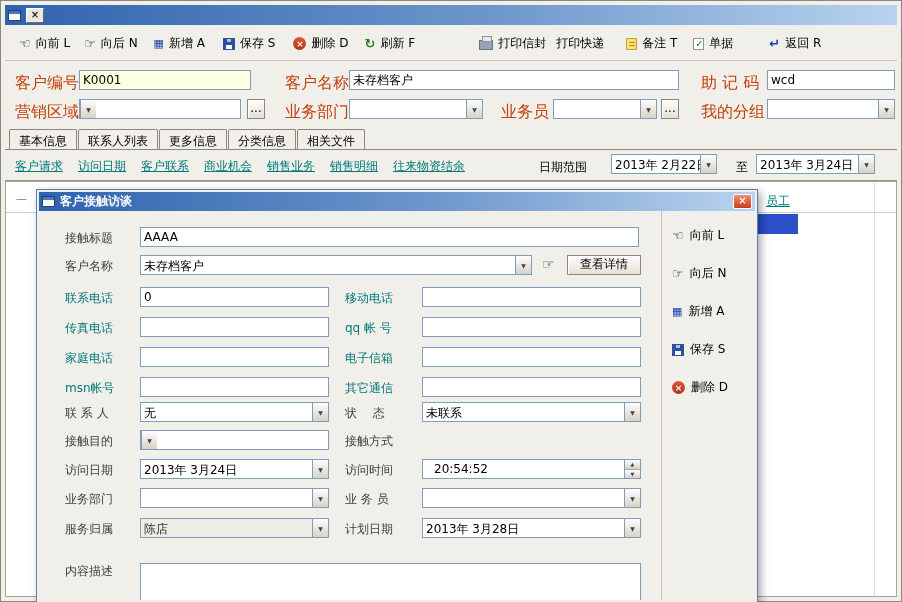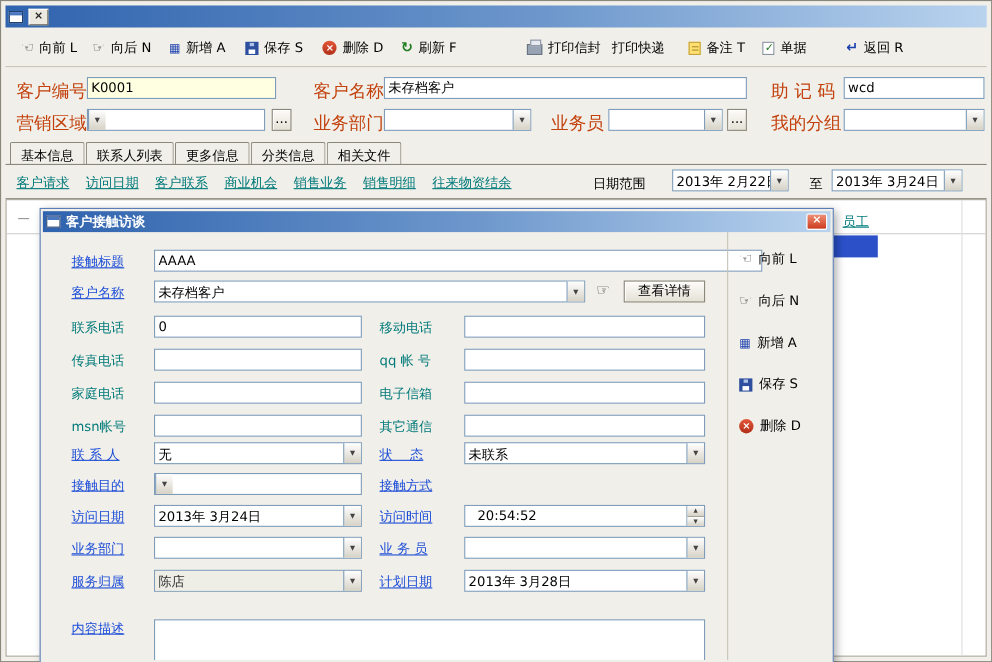--- a/index.html
+++ b/index.html
@@ -75,21 +75,21 @@
   .dlg-title { position:absolute; left:2px; top:2px; right:2px; height:19px;
     background:linear-gradient(90deg,#2f63ae,#6d97cc 55%,#b9d3ee); color:#fff; font-weight:bold; font-size:12px;
     display:flex; align-items:center; }
   .dlg-close { position:absolute; right:5px; top:4px; width:19px; height:15px;
     background:linear-gradient(#ee8f76,#ce3a1c); border:1px solid #fff; border-radius:2px;
     color:#fff; text-align:center; line-height:12px; font-size:10px; font-weight:bold; }
   .dlg-body { position:absolute; left:2px; top:21px; right:2px; bottom:2px; overflow:hidden; }
   .dlg-side { position:absolute; top:0; bottom:0; right:0; width:94px; border-left:1px solid #c6c4b8; }
   .sbtn { position:absolute; left:10px; display:flex; align-items:center; gap:6px; font-size:12px; white-space:nowrap; }
   .dl { position:absolute; font-size:12px; white-space:nowrap; }
-  .dl-navy { color:#1d4ed8;text-decoration:underline; }
+  .dl-navy { color:#404040; }
   .dl-teal { color:#007a7a; }
   .spin { position:absolute; height:20px; border:1px solid #7f9db9; background:#fff; display:flex; align-items:stretch; }
   .spin-text { flex:1; font-size:12px; padding:2px 11px; }
   .spin-btns { width:16px; border-left:1px solid #7f9db9; display:flex; flex-direction:column; flex:none; }
   .spin-btn { flex:1; background:linear-gradient(#fefefe,#d6d2c6); font-size:5px; color:#444;
     display:flex; align-items:center; justify-content:center; }
   .spin-btn + .spin-btn { border-top:1px solid #a9a699; }
   .ic-pointer { position:absolute; font-size:14px; color:#333; }
   .dlg-textarea { position:absolute; left:101px; top:352px; width:501px; height:60px; border:1px solid #7f9db9; background:#fff; resize:none; font-size:12px; }
 </style>
@@ -222,21 +222,21 @@
   <div class="dialog">
     <div class="dlg-title">
       <span class="win-ico"></span>
       <span>客户接触访谈</span>
     </div>
     <span class="dlg-close">×</span>
 
     <div class="dlg-body">
 
       <span class="dl dl-navy" style="left:26px;top:19px">接触标题</span>
-      <input class="tfield" style="left: 101px; top: 16px; width: 553px;" value="AAAA">
+      <input class="tfield" style="left: 101px; top: 16px; width: 499px;" value="AAAA">
 
       <span class="dl dl-navy" style="left:26px;top:47px">客户名称</span>
       <div class="combo" style="left:101px;top:44px;width:392px">
         <span class="combo-text">未存档客户</span>
         <span class="combo-arrow">▼</span>
       </div>
       <span class="ic-pointer" style="left:503px;top:45px">☞</span>
       <span class="btn3d" style="left:528px;top:44px;width:74px;height:20px">查看详情</span>
 
       <span class="dl dl-teal" style="left:26px;top:79px">联系电话</span>

